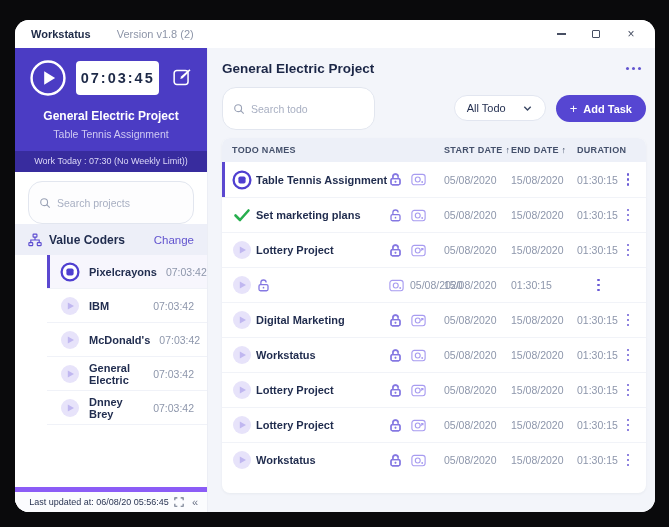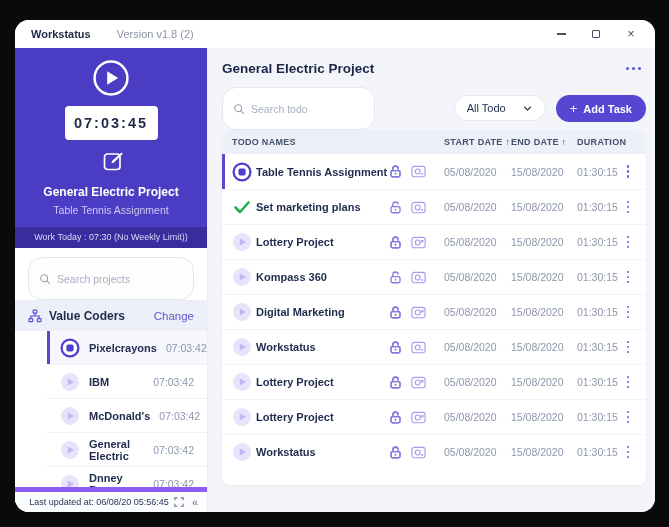--- a/index.html
+++ b/index.html
@@ -22,21 +22,21 @@
   .wc{ display:flex; align-items:center; justify-content:center; width:12px; height:12px; cursor:default; }
   .wc-min i{ display:block; width:9px; height:1.5px; background:#474f63; }
   .wc-max i{ display:block; width:8px; height:8px; border:1.2px solid #474f63; border-radius:1px; }
   .wc-close{ font-size:12px; color:#474f63; line-height:1; }
   
   .content{ flex:1; display:flex; min-height:0; }
   .sidebar{ flex:0 0 193px; width:193px; background:#fff; display:flex; flex-direction:column; border-right:1px solid #eceef5; }
   .main{ flex:1; min-width:0; background:#f3f5fa; display:flex; flex-direction:column; padding:0 9px 0 14px; }
   
   .timer-panel{ background:#4b3cc4; padding:11px 14px 11px; }
-  .timer-row{ display:flex; align-items:center; gap:9px;flex-direction:column; }
+  .timer-row{ display:flex; align-items:center; gap:9px; }
   .play-btn{ width:38px; height:38px; flex:0 0 38px; }
   .time-box{ background:#fff; color:#1d2947; border-radius:4px; width:93px; height:34px;
              display:flex; align-items:center; justify-content:center;
              font-size:14.5px; font-weight:bold; letter-spacing:2px; }
   .edit-btn{ width:24px; height:24px; margin-left:3px; }
   .timer-project{ text-align:center; font-size:12px; font-weight:bold; color:#fff; margin-top:12px; }
   .timer-task{ text-align:center; font-size:10.5px; color:#cfc9f2; margin-top:5px; }
   .work-today{ background:#382c9e; color:#dcd8f8; font-size:9px; text-align:center; padding:5px 0 6px; }
   
   .search-wrap{ padding:9px 13px 0; }
@@ -74,21 +74,21 @@
   .toolbar{ display:flex; align-items:center; margin-top:11px; }
   .todo-search{ width:153px; background:#fff; }
   .toolbar-right{ margin-left:auto; display:flex; align-items:flex-start; gap:10px; }
   .select-pill{ height:26px; border:1px solid #e2e6f0; background:#fff; border-radius:14px;
                 display:flex; align-items:center; gap:16px; padding:0 12px; font-size:11px; color:#1f2b4d; cursor:pointer; }
   .add-task{ height:27px; background:#5646d2; color:#fff; border:0; border-radius:14px;
              font-size:11px; font-weight:bold; padding:0 14px; display:flex; align-items:center; gap:6px;
              font-family:inherit; cursor:pointer; }
   .add-task .plus{ font-size:13px; font-weight:normal; }
   
-  .table-card{ margin-top:0; background:#fff; border-radius:8px; overflow:hidden; height:355px;
+  .table-card{ margin-top:8px; background:#fff; border-radius:8px; overflow:hidden; height:355px;
                box-shadow:0 1px 3px rgba(20,30,60,.05); display:flex; flex-direction:column; }
   .tgrid{ display:grid; grid-template-columns:24px minmax(0,1fr) 22px 34px 67px 66px 43px 16px; align-items:center; padding:0 10px; }
   .thead{ flex:0 0 24px; background:#edf0f8; font-size:9px; font-weight:bold; color:#44506b; letter-spacing:.3px; }
   .th-todo{ grid-column:1 / 3; }
   .trow{ flex:0 0 35px; height:35px; border-top:1px solid #f1f3f8; position:relative; background:#fff; cursor:default; }
   .trow:first-of-type{ border-top:0; }
   .trow.status-active::before{ content:""; position:absolute; left:0; top:0; bottom:0; width:3px; background:#5b48d0; }
   .cell-name{ font-size:11px; font-weight:bold; color:#1f2b4d; padding-left:0; overflow:hidden; white-space:nowrap; text-overflow:ellipsis; }
   .cell-date,.cell-dur{ font-size:10.5px; color:#8d96ab; }
   .cell-lock svg,.cell-cam svg{ display:block; }
@@ -398,21 +398,20 @@
   </div>
             <div class="trow tgrid status-idle unlocked cam-dot">
     <span class="st-icon">
 
       <svg class="ic-play" viewBox="0 0 20 20">
                   <circle cx="10" cy="10" r="9" fill="#e7e3fa"></circle>
                   <path d="M7.8 6.4 L14 10 L7.8 13.6 Z" fill="#c0b7f0"></path>
                 </svg>
 
     </span>
-    <span class="cell-name">Kompass 360</span>
     <span class="cell-lock lock-wrap">
 
       <svg class="ic-unlocked" viewBox="0 0 16 16" fill="none" stroke="#8578e2" stroke-width="1.4">
                   <rect x="3.2" y="7" width="9.6" height="6.6" rx="1.6"></rect>
                   <path d="M5.2 7 V5 a2.8 2.8 0 0 1 5.6 -0.1"></path>
                   <circle cx="8" cy="10.3" r="0.9" fill="#8578e2" stroke="none"></circle>
                 </svg>
     </span>
     <span class="cell-cam">
       <svg width="17" height="17" viewBox="0 0 18 18" fill="none" stroke="#a79bf0" stroke-width="1.2">

